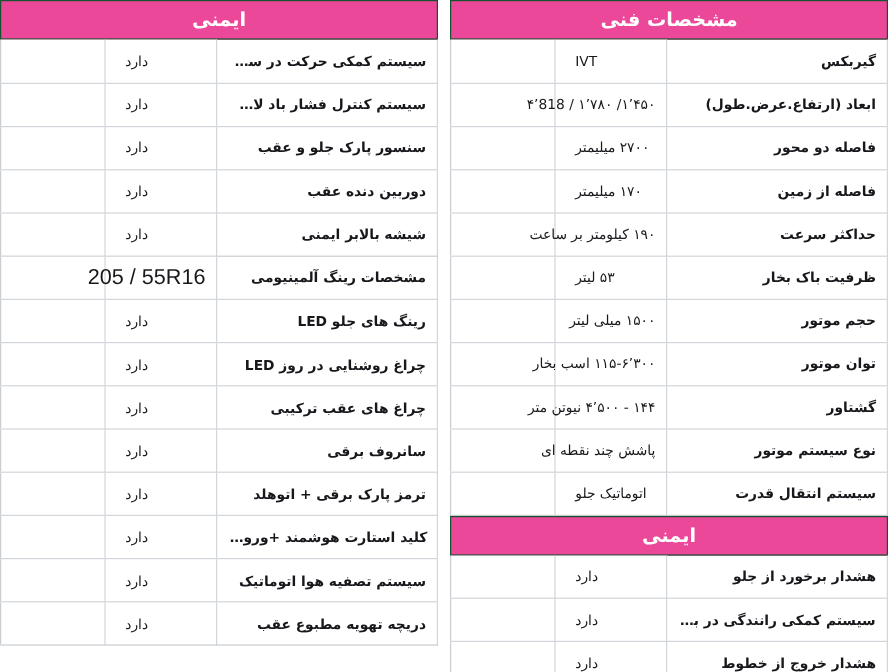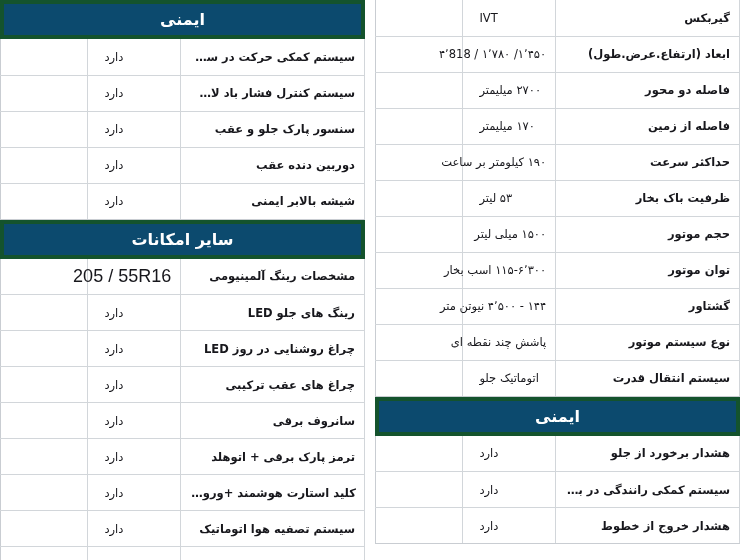--- a/index.html
+++ b/index.html
@@ -44,30 +44,30 @@
   .spec-table {
     width: 100%;
     border-collapse: collapse;
     table-layout: fixed;
     border: 1px solid #c9cdd2;
     border-top: none;
     box-sizing: border-box;
   }
 
   .section-header {
-    background: #0c4a6e;
+    background: #ec4899;
     color: #ffffff;
     text-align: center;
     font-size: 16px;
     font-weight: bold;
     letter-spacing: 0.2px;
     height: 31px;
     line-height: 31px;
     padding: 0;
-    border: 4px solid #14532d;
+    border: 1px solid #14532d;
   }
 
   .spec-row > td {
     border-bottom: 1px solid #d2d6da;
     border-left: 1px solid #d2d6da;
     border-right: 1px solid #d2d6da;
     height: 36px;
     padding: 0 9px;
     box-sizing: border-box;
     vertical-align: middle;
@@ -114,20 +114,21 @@
     display: inline-block;
   }
 </style>
 </head>
 <body>
 
 <div class="page">
 
   <div class="column right-col">
 
+    <div class="section-header">مشخصات فنی</div>
     <table class="spec-table">
       <colgroup>
           <col class="c-label">
           <col class="c-value">
           <col class="c-pad">
         </colgroup>
       <tbody>
         <tr class="spec-row">
           <td class="label-cell">گیربکس</td>
           <td class="value-cell">IVT</td>
@@ -246,21 +247,20 @@
           <td class="pad-cell"></td>
         </tr>
         <tr class="spec-row">
           <td class="label-cell">شیشه بالابر ایمنی</td>
           <td class="value-cell">دارد</td>
           <td class="pad-cell"></td>
         </tr>
       </tbody>
     </table>
 
-    <div class="section-header">سایر امکانات</div>
     <table class="spec-table">
       <colgroup>
           <col class="c-label">
           <col class="c-value">
           <col class="c-pad">
         </colgroup>
       <tbody>
         <tr class="spec-row">
           <td class="label-cell">مشخصات رینگ آلمینیومی</td>
           <td class="value-cell"><span class="value-latin">205 / 55R16</span></td>

